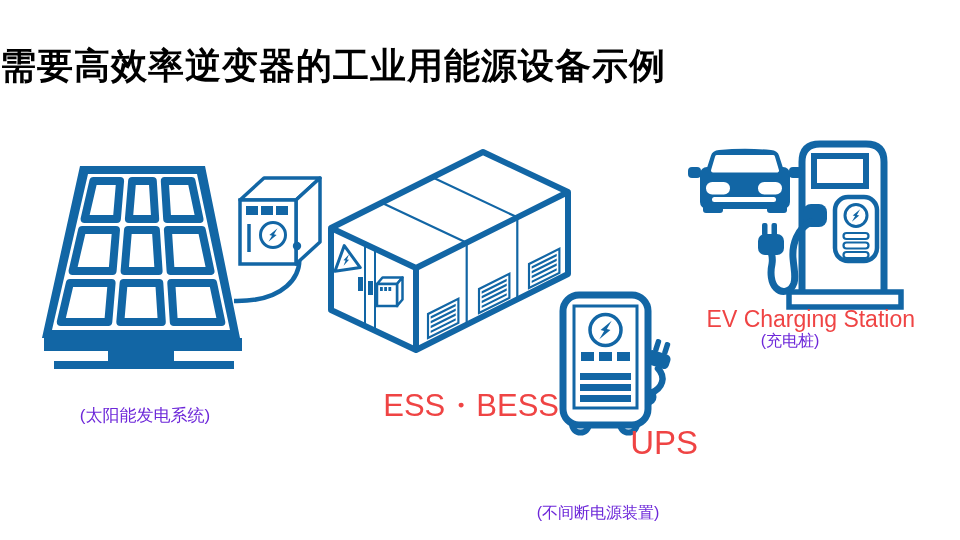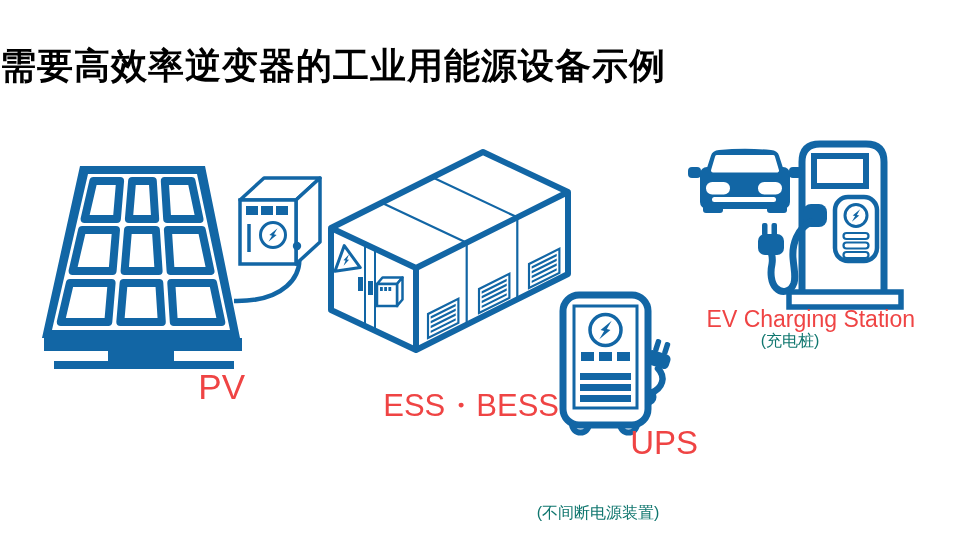--- a/index.html
+++ b/index.html
@@ -10,21 +10,21 @@
   }
   .title {
     position:absolute; left:0; top:42px; width:930px; text-align:left;
     font-size:36px; font-weight:bold; color:#000; letter-spacing:1px;
   }
   .art { position:absolute; left:0; top:0; width:960px; height:540px; }
   .label-main {
     position:absolute; text-align:right; color:#ef4444; line-height:1.05;
   }
   .label-sub {
-    position:absolute; text-align:center; color:#0f766e; line-height:1.1;
+    position:absolute; text-align:center; color:#6d28d9; line-height:1.1;
   }
   .lbl-pv-main  { left:45px;  top:369px; width:200px; font-size:35px; }
   .lbl-pv-sub   { left:25px;  top:407px; width:240px; font-size:17px; }
   .lbl-ess-main { left:309px; top:360px; width:250px; font-size:31px;margin-top:30px; }
   .lbl-ess-sub  { left:309px; top:394px; width:250px; font-size:17px; }
   .lbl-ups-main { left:498px; top:426px; width:200px; font-size:33px; }
   .lbl-ups-sub  { left:478px; top:504px; width:240px; font-size:16px; }
   .lbl-ev-main  { left:665px; top:307px; width:250px; font-size:23px; }
   .lbl-ev-sub   { left:665px; top:332px; width:250px; font-size:16px; }
 
@@ -162,20 +162,20 @@
       <rect class="fl" x="789" y="167" width="13" height="11" rx="4"></rect>
       <rect class="fl" x="703" y="202" width="20" height="11" rx="3"></rect>
       <rect class="fl" x="767" y="202" width="20" height="11" rx="3"></rect>
       <polygon class="wfl" stroke="#ffffff" stroke-width="4" stroke-linejoin="round" points="717,157 773,157 777,170.5 713,170.5"></polygon>
       <rect class="wfl" x="706" y="182" width="24" height="12.5" rx="6.2"></rect>
       <rect class="wfl" x="758" y="182" width="24" height="12.5" rx="6.2"></rect>
       <rect class="wfl" x="712" y="197" width="64" height="5" rx="2.5"></rect>
     </g>
   </svg>
 
-  <div class="label-main lbl-pv-main">PV</div>
+  <div class="label-sub  lbl-pv-sub">(太阳能发电系统)</div>
   <div class="label-main lbl-ess-main">ESS・BESS</div>
   <div class="label-main lbl-ups-main">UPS</div>
   <div class="label-sub  lbl-ups-sub">(不间断电源装置)</div>
   <div class="label-main lbl-ev-main">EV Charging Station</div>
   <div class="label-sub  lbl-ev-sub">(充电桩)</div>
 
 </div>
 
 </body></html>

